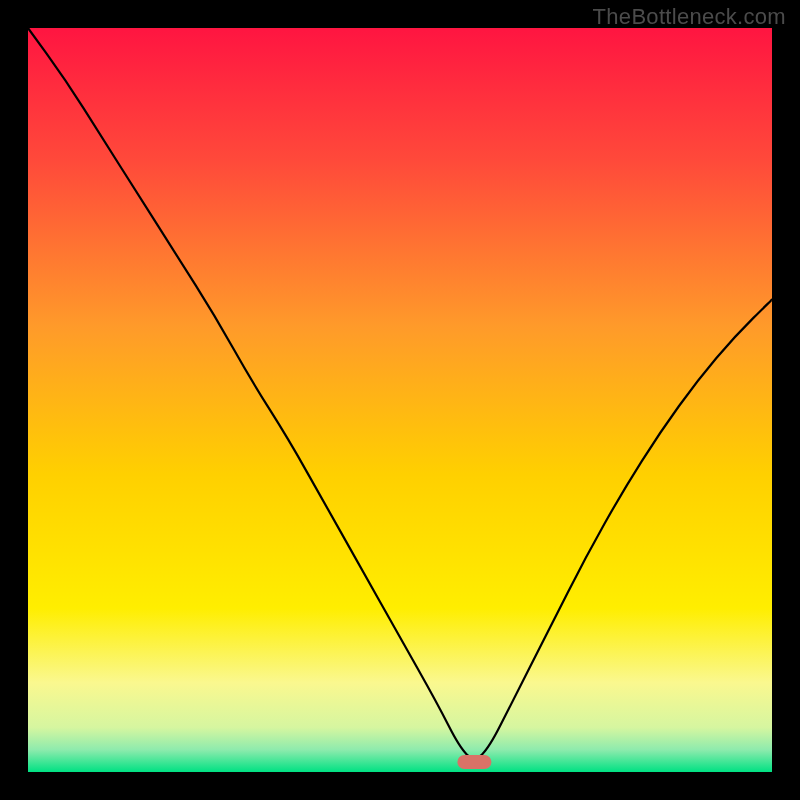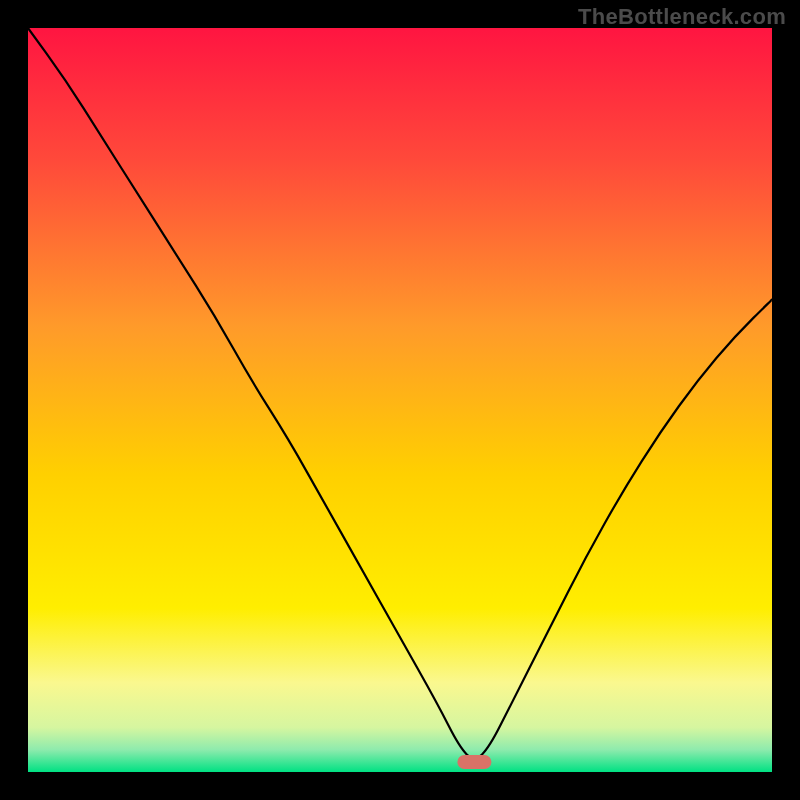--- a/index.html
+++ b/index.html
@@ -16,21 +16,21 @@
     width: 800px;
     height: 800px;
     background: #000;
   }
   .watermark {
     position: absolute;
     top: 4px;
     right: 14px;
     color: #4b4b4b;
     font-size: 22px;
-    font-weight: 700;
+    font-weight: 400;
     letter-spacing: 0.3px;
     z-index: 20;
   }
   .plot {
     position: absolute;
     left: 28px;
     top: 28px;
     width: 744px;
     height: 744px;
   }

